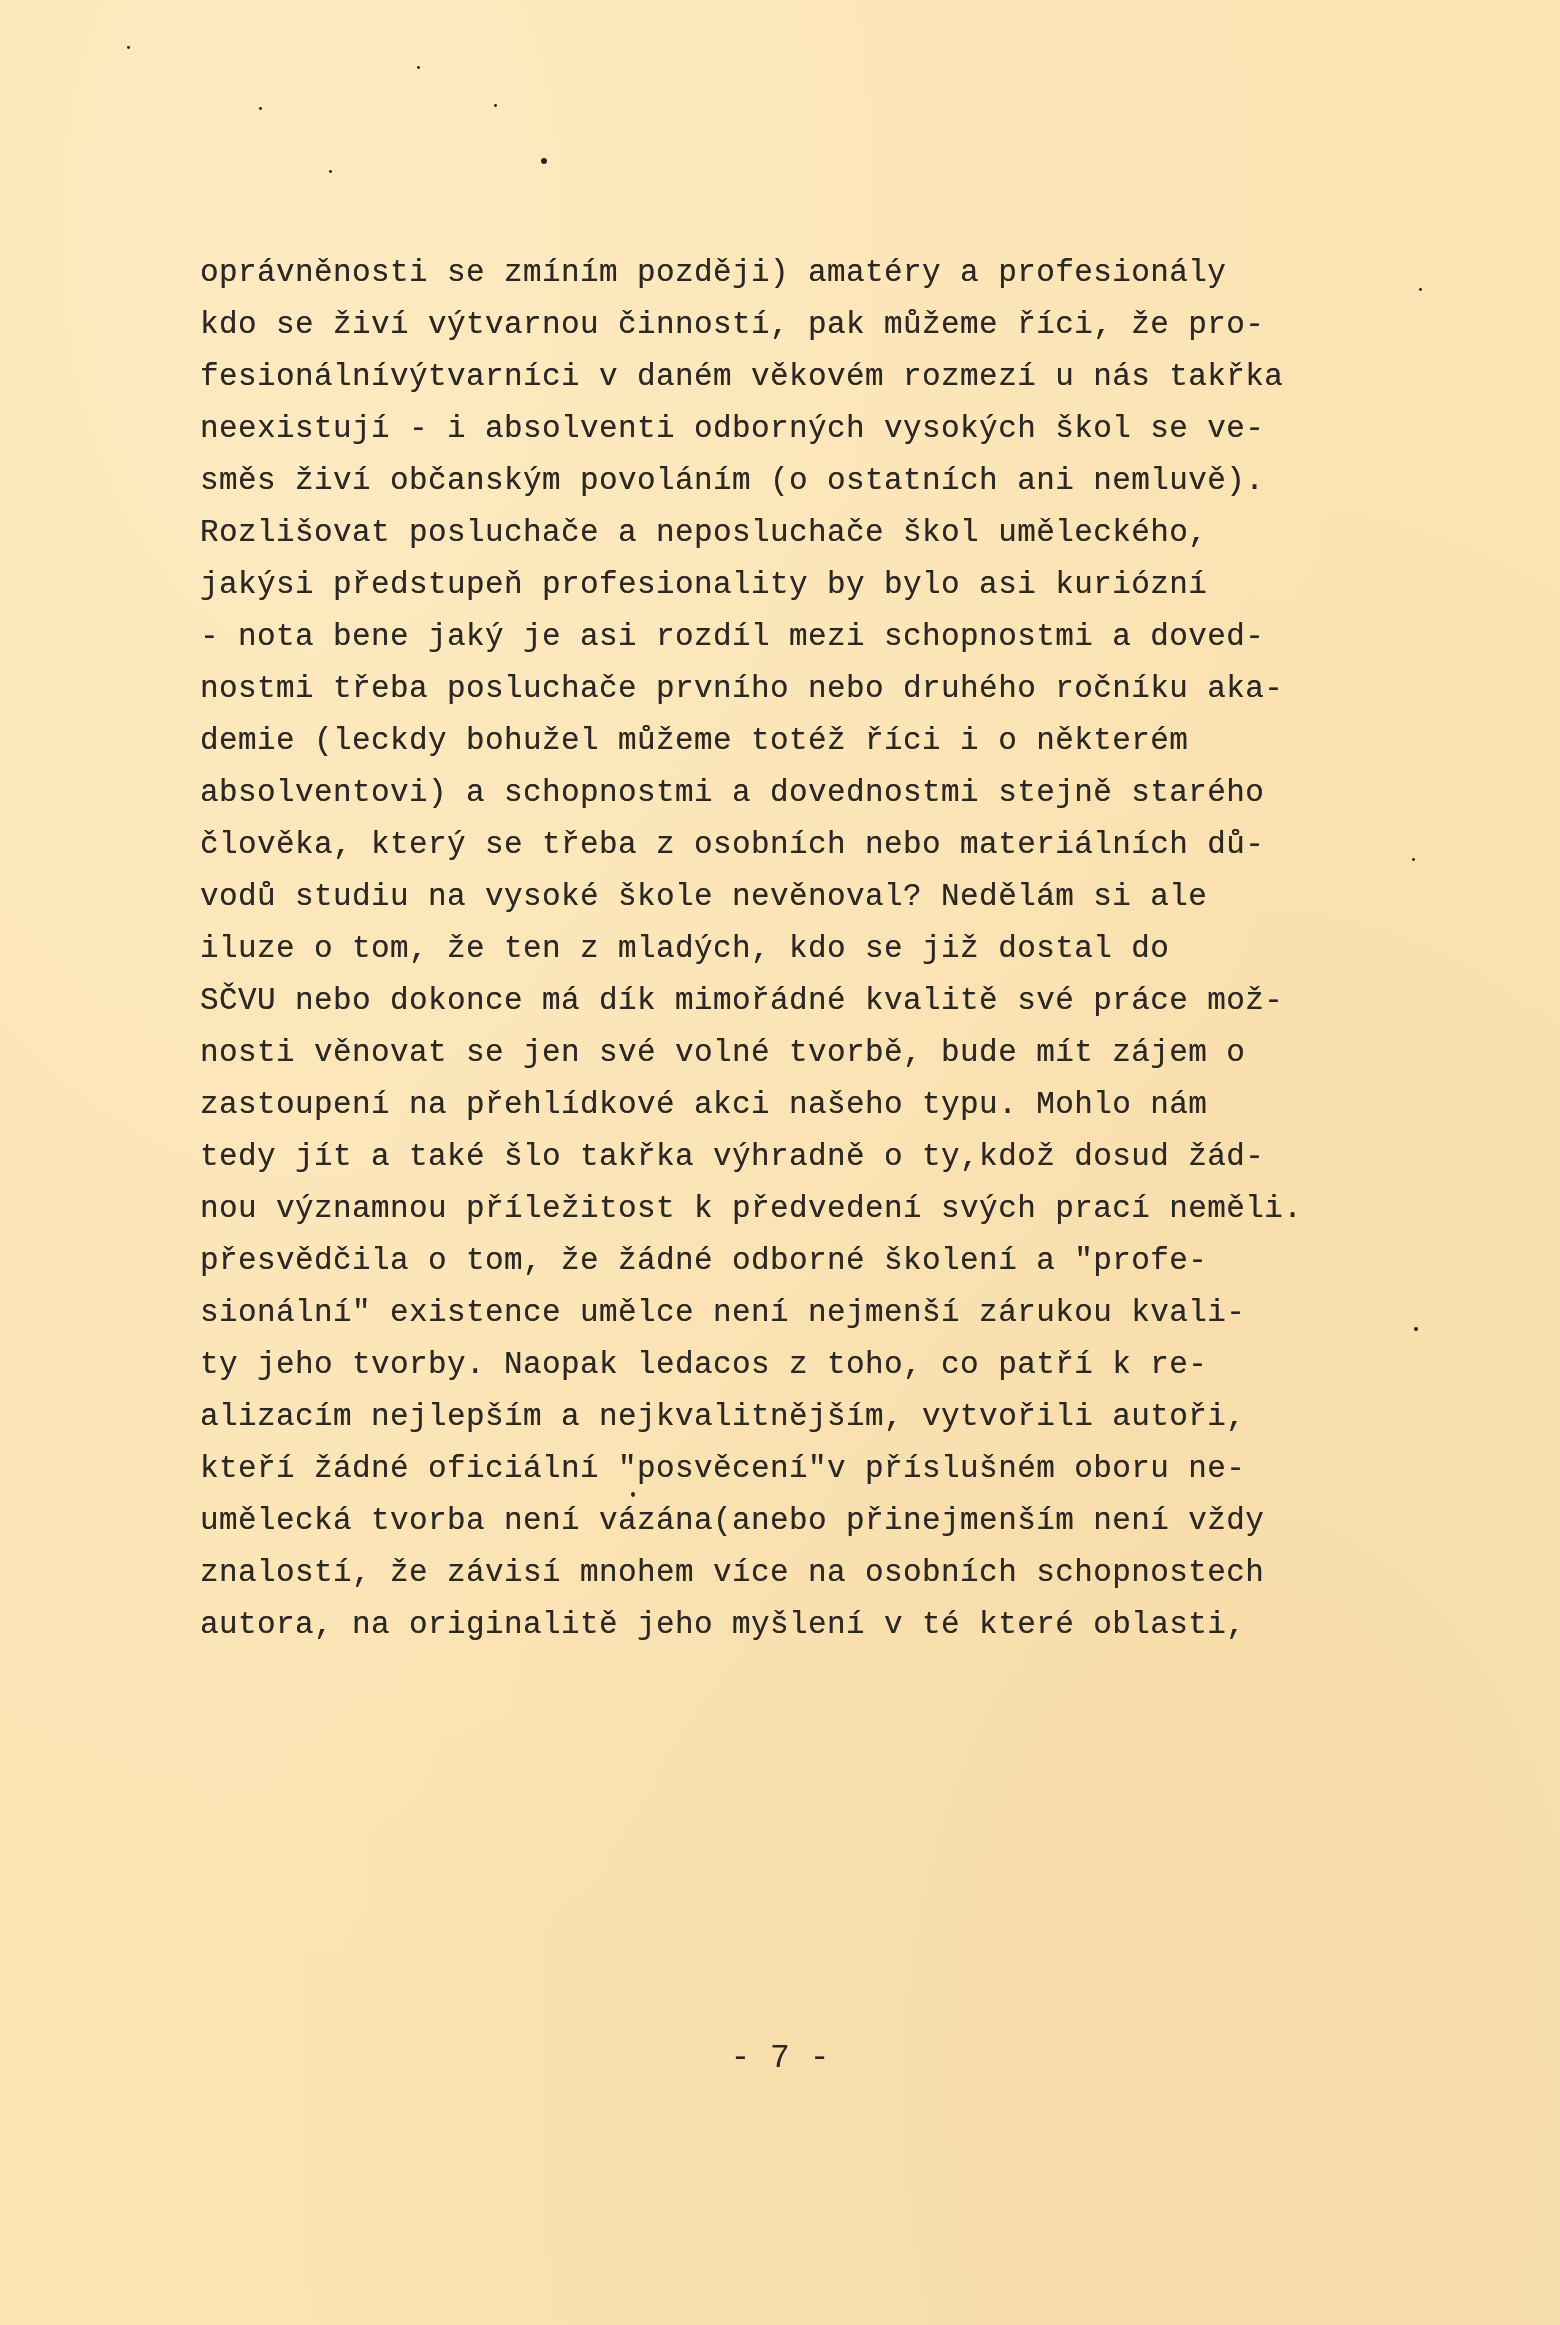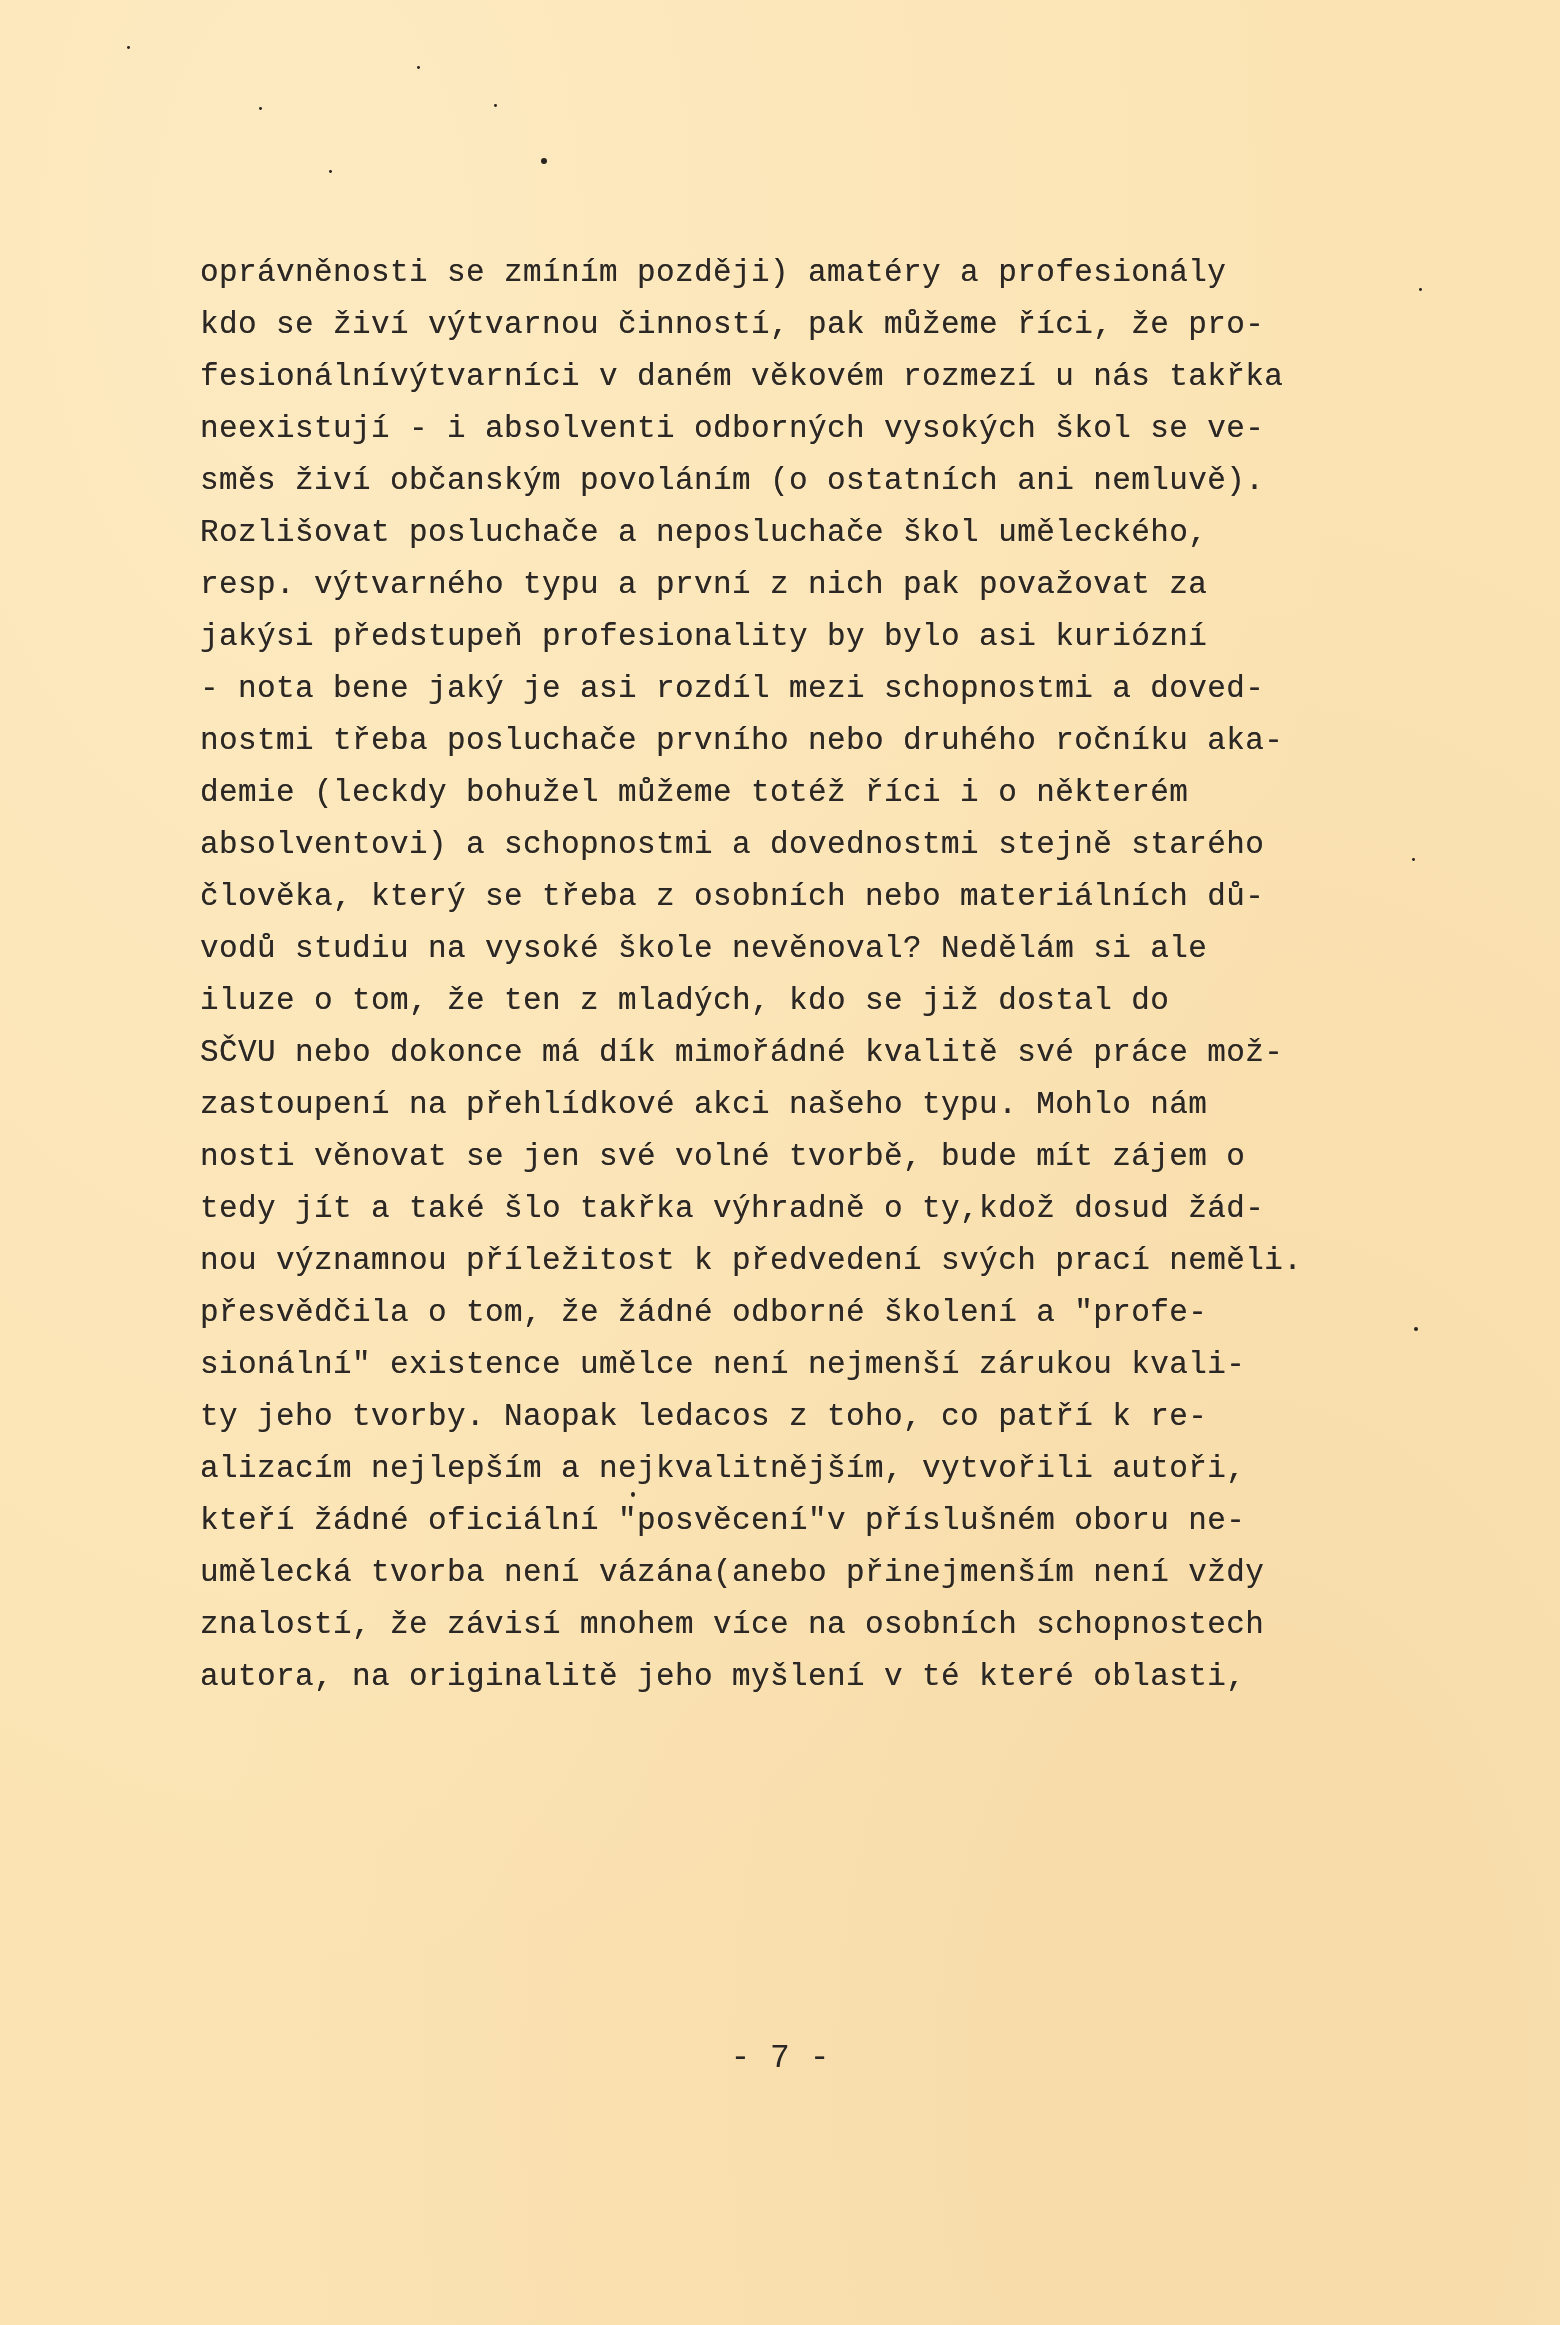--- a/index.html
+++ b/index.html
@@ -75,32 +75,31 @@
   <span class="speck" style="left:1414px;top:1317px;width:3.9px;height:3.9px;"></span>
   <span class="speck" style="left:631px;top:1482px;width:3.9px;height:4.9px;"></span>
 
   <div class="body-text">
     <span class="line">oprávněnosti se zmíním později) amatéry a profesionály</span>
     <span class="line">kdo se živí výtvarnou činností, pak můžeme říci, že pro-</span>
     <span class="line">fesionálnívýtvarníci v daném věkovém rozmezí u nás takřka</span>
     <span class="line">neexistují - i absolventi odborných vysokých škol se ve-</span>
     <span class="line">směs živí občanským povoláním (o ostatních ani nemluvě).</span>
     <span class="line">Rozlišovat posluchače a neposluchače škol uměleckého,</span>
-    <span class="line">resp. výtvarného typu a první z nich pak považovat za</span>
     <span class="line">jakýsi předstupeň profesionality by bylo asi kuriózní</span>
     <span class="line">- nota bene jaký je asi rozdíl mezi schopnostmi a doved-</span>
     <span class="line">nostmi třeba posluchače prvního nebo druhého ročníku aka-</span>
     <span class="line">demie (leckdy bohužel můžeme totéž říci i o některém</span>
     <span class="line">absolventovi) a schopnostmi a dovednostmi stejně starého</span>
     <span class="line">člověka, který se třeba z osobních nebo materiálních dů-</span>
     <span class="line">vodů studiu na vysoké škole nevěnoval? Nedělám si ale</span>
     <span class="line">iluze o tom, že ten z mladých, kdo se již dostal do</span>
     <span class="line">SČVU nebo dokonce má dík mimořádné kvalitě své práce mož-</span>
+    <span class="line">nosti věnovat se jen své volné tvorbě, bude mít zájem o</span>
     <span class="line">zastoupení na přehlídkové akci našeho typu. Mohlo nám</span>
-    <span class="line">nosti věnovat se jen své volné tvorbě, bude mít zájem o</span>
     <span class="line">tedy jít a také šlo takřka výhradně o ty,kdož dosud žád-</span>
     <span class="line">nou významnou příležitost k předvedení svých prací neměli.</span>
     <span class="line">přesvědčila o tom, že žádné odborné školení a "profe-</span>
     <span class="line">sionální" existence umělce není nejmenší zárukou kvali-</span>
     <span class="line">ty jeho tvorby. Naopak ledacos z toho, co patří k re-</span>
     <span class="line">alizacím nejlepším a nejkvalitnějším, vytvořili autoři,</span>
     <span class="line">kteří žádné oficiální "posvěcení"v příslušném oboru ne-</span>
     <span class="line">umělecká tvorba není vázána(anebo přinejmenším není vždy</span>
     <span class="line">znalostí, že závisí mnohem více na osobních schopnostech</span>
     <span class="line">autora, na originalitě jeho myšlení v té které oblasti,</span>

